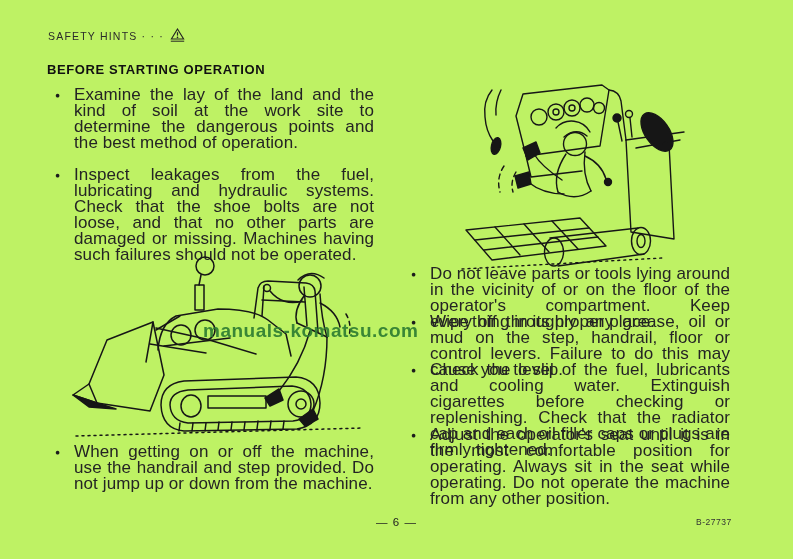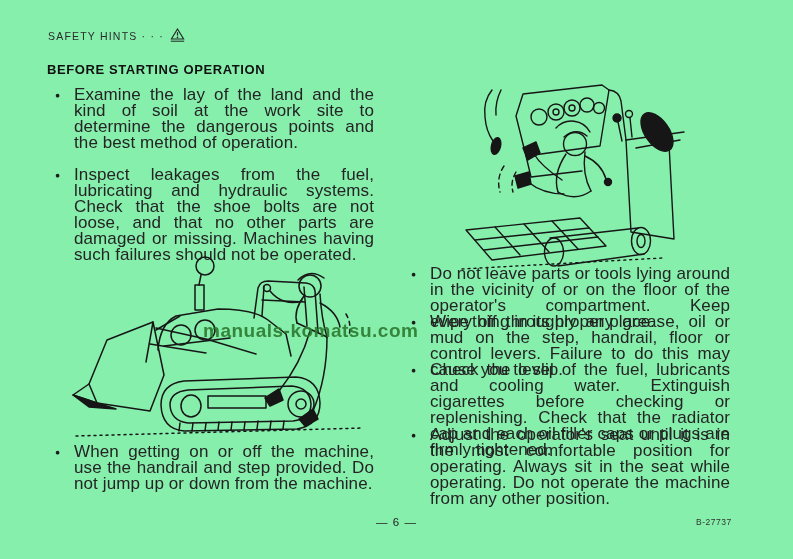--- a/index.html
+++ b/index.html
@@ -1,19 +1,19 @@
 <!DOCTYPE html>
 <html><head>
 <meta charset="utf-8">
 <style>
   html,body{margin:0;padding:0;background:#e8e8e8;}
   .page{
     position:relative;
     width:793px;height:559px;
-    background:#86efac;
+    background:#bef264;
     font-family:"Liberation Sans", sans-serif;
     color:#1c1c1c;
     overflow:hidden;
   }
   .hdr{
     position:absolute;left:48px;top:28px;
     font-size:10.5px;letter-spacing:1.2px;color:#2a2a2a;
     display:flex;align-items:center;gap:4px;
   }
   .warn-icon{display:inline-block;margin-left:2px;}

